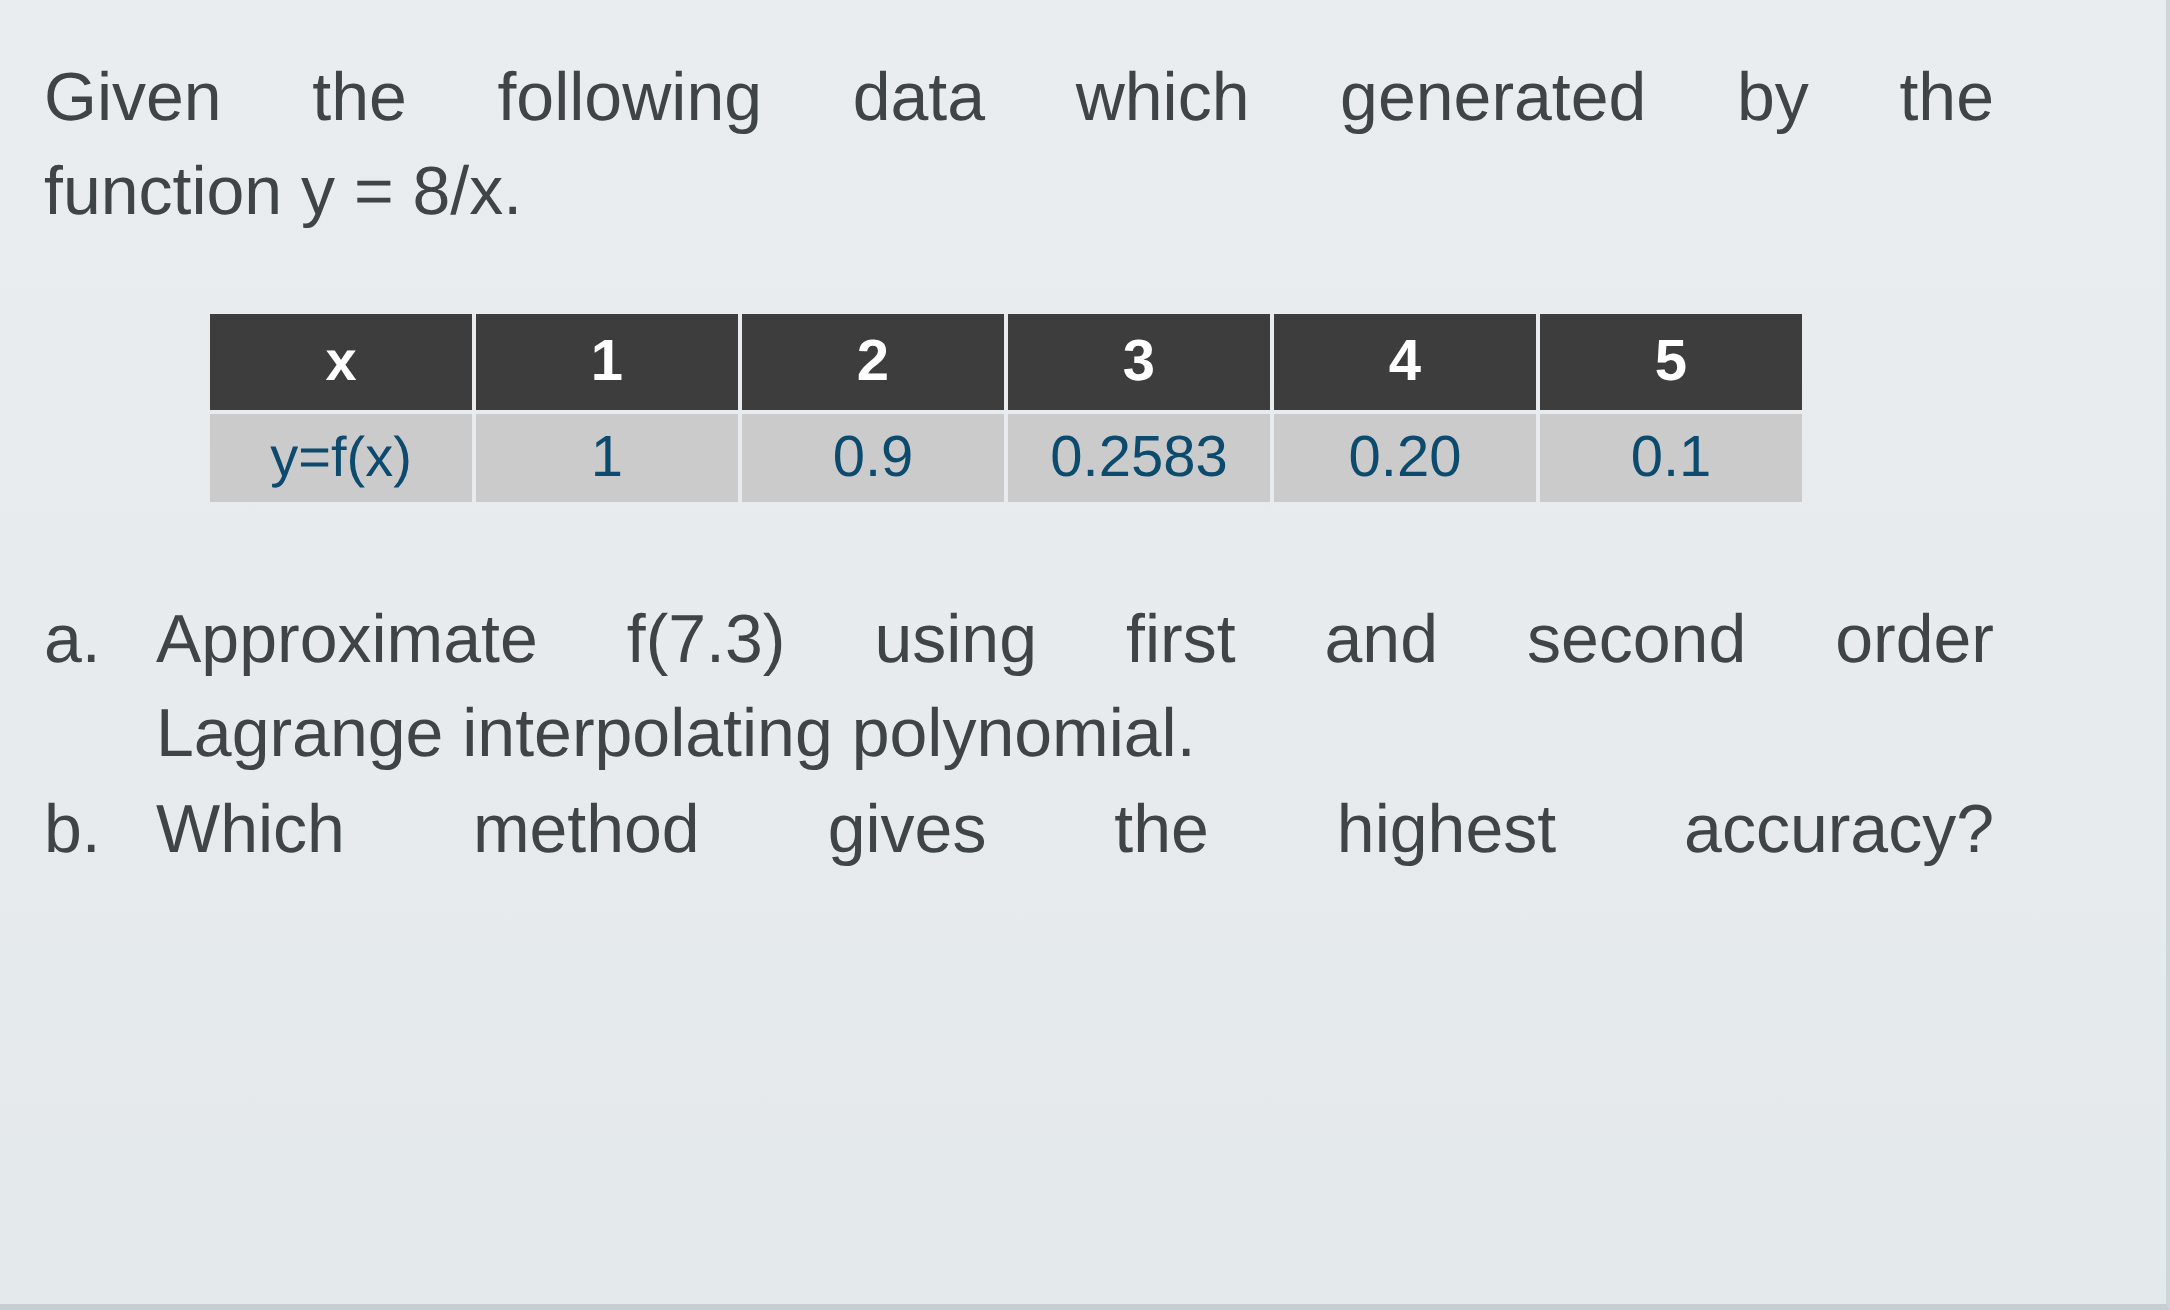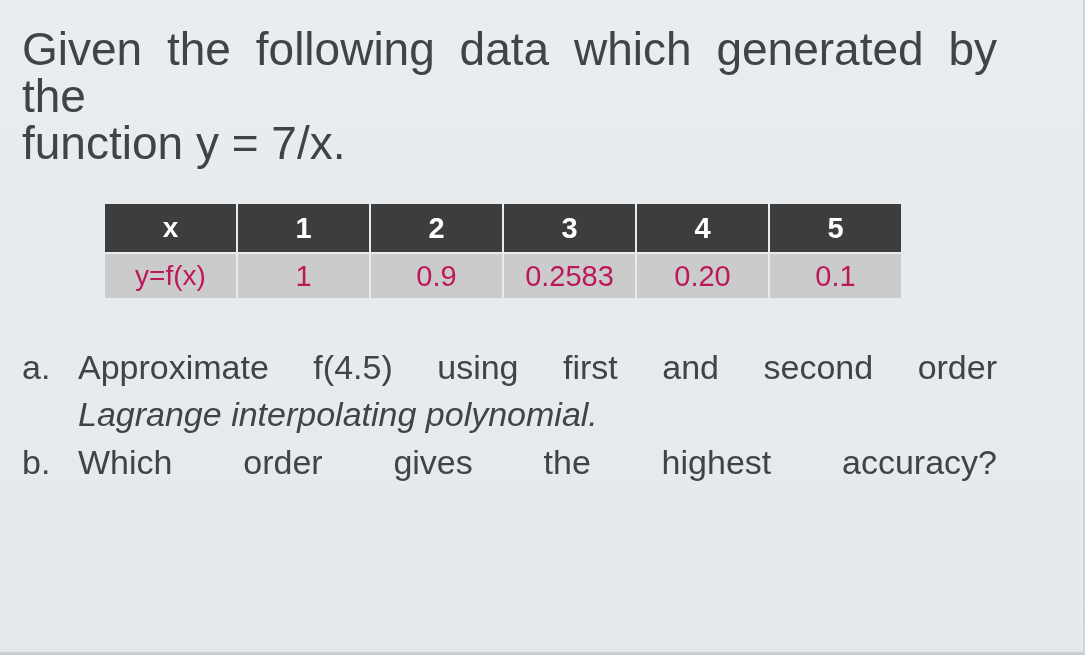--- a/index.html
+++ b/index.html
@@ -29,21 +29,21 @@
 
   .content {
     position: absolute;
     left: 22px;
     top: 26px;
     width: 975px;
   }
 
   
   .intro {
-    font-size: 46px;
+    font-size: 34px;
     line-height: 47px;
     text-align: justify;
     text-justify: inter-word;
     color: #3f4447;
     margin: 0;
   }
   .intro .last-line {
     
     display: block;
   }
@@ -68,21 +68,21 @@
     vertical-align: middle;
     font-size: 29px;
   }
   table.data-table thead th {
     background: #3d3d3d;
     color: #ffffff;
     font-weight: bold;
   }
   table.data-table tbody td {
     background: #cbcbcb;
-    color: #be185d;
+    color: #0c4a6e;
     font-weight: normal;
     height: 44px;
   }
   table.data-table .label-cell {
     font-size: 28px;
   }
 
   
   .qlist {
     margin: 0;
@@ -106,32 +106,31 @@
     text-align: left;
   }
   .qtext {
     flex: 1 1 auto;
     text-align: justify;
     text-justify: inter-word;
     width: 919px;
   }
   .qtext .tail {
     display: block;
-    font-style: italic;
   }
 </style>
 </head>
 <body>
 
 <div class="page">
   <div class="content">
 
     <p class="intro">
       <span style="display: block; text-align: justify; text-align-last: justify;">Given the following data which generated by the</span>
-      <span class="last-line">function y = 7/x.</span>
+      <span class="last-line">function y = 8/x.</span>
     </p>
 
     <div class="table-wrap">
       <table class="data-table">
         <thead>
           <tr>
             <th class="label-cell">x</th>
             <th>1</th>
             <th>2</th>
             <th>3</th>
@@ -149,26 +148,26 @@
             <td>0.1</td>
           </tr>
         </tbody>
       </table>
     </div>
 
     <ol class="qlist">
       <li class="qitem">
         <span class="qmarker">a.</span>
         <span class="qtext">
-          <span style="display: block; text-align: justify; text-align-last: justify;">Approximate f(4.5) using first and second order</span>
+          <span style="display: block; text-align: justify; text-align-last: justify;">Approximate f(7.3) using first and second order</span>
           <span class="tail">Lagrange interpolating polynomial.</span>
         </span>
       </li>
       <li class="qitem">
         <span class="qmarker">b.</span>
         <span class="qtext">
-          <span style="display: block; text-align: justify; text-align-last: justify;">Which order gives the highest accuracy?</span>
+          <span style="display: block; text-align: justify; text-align-last: justify;">Which method gives the highest accuracy?</span>
         </span>
       </li>
     </ol>
 
   </div>
 </div>
 
 </body></html>

